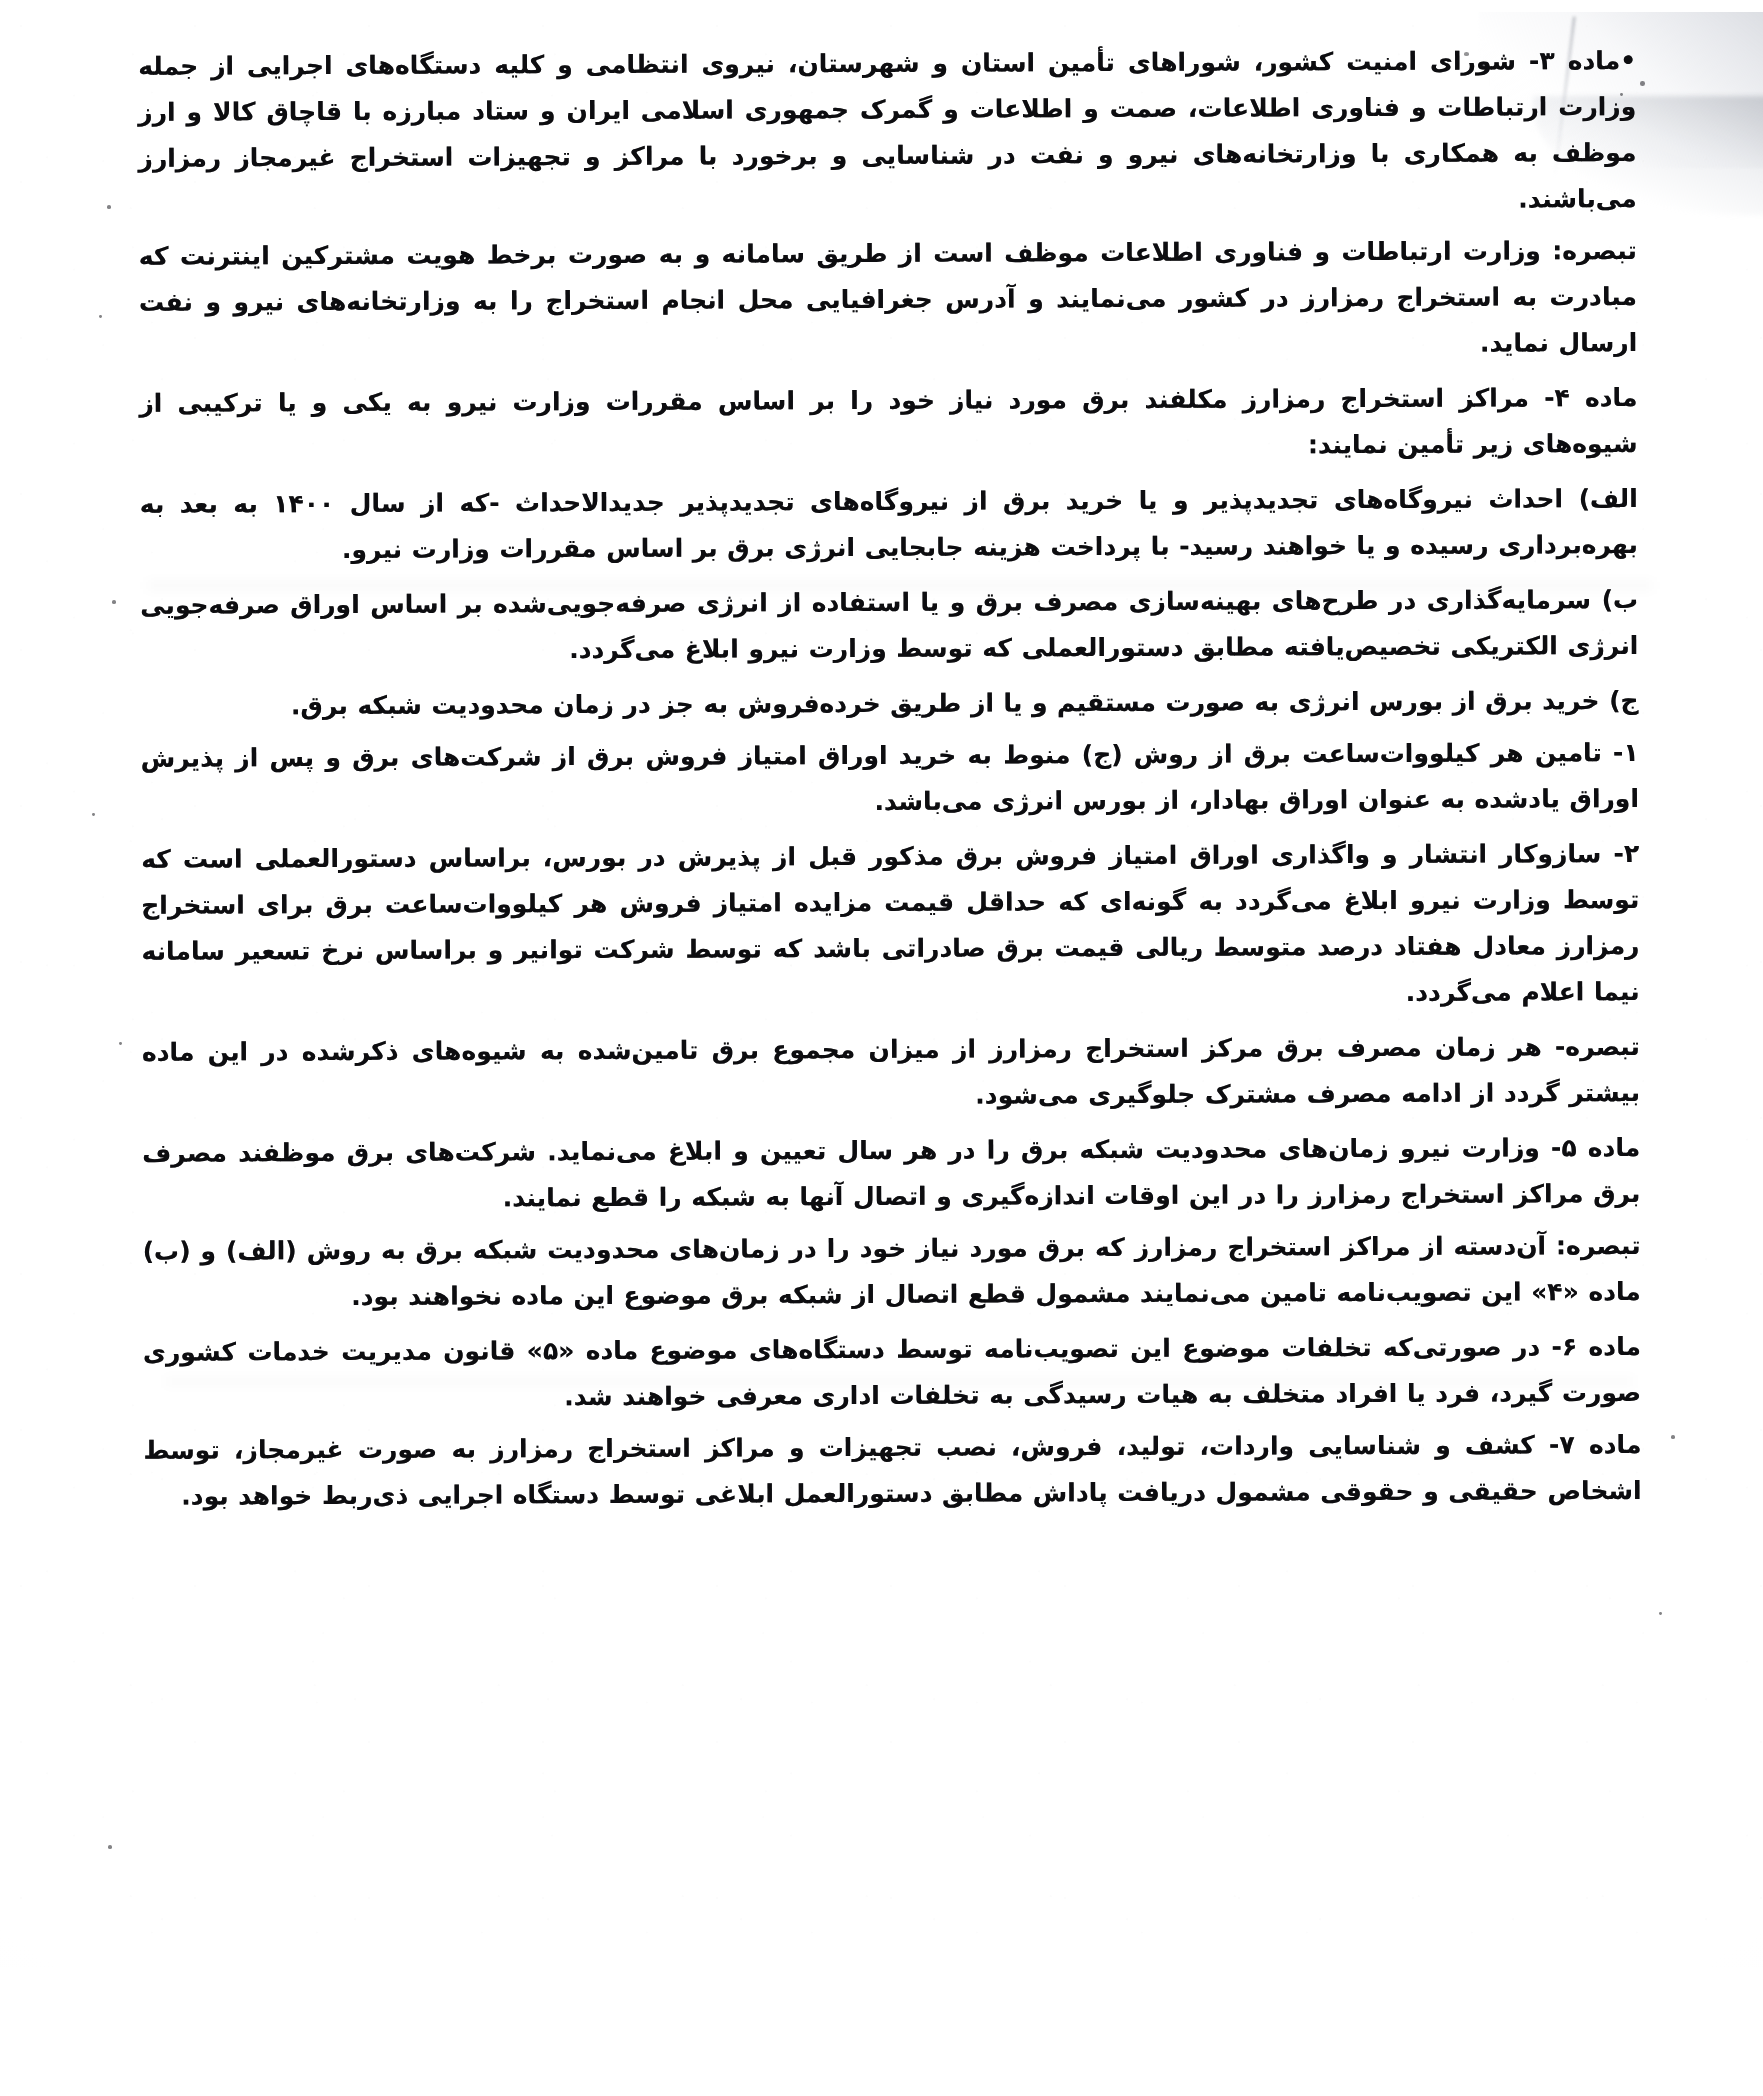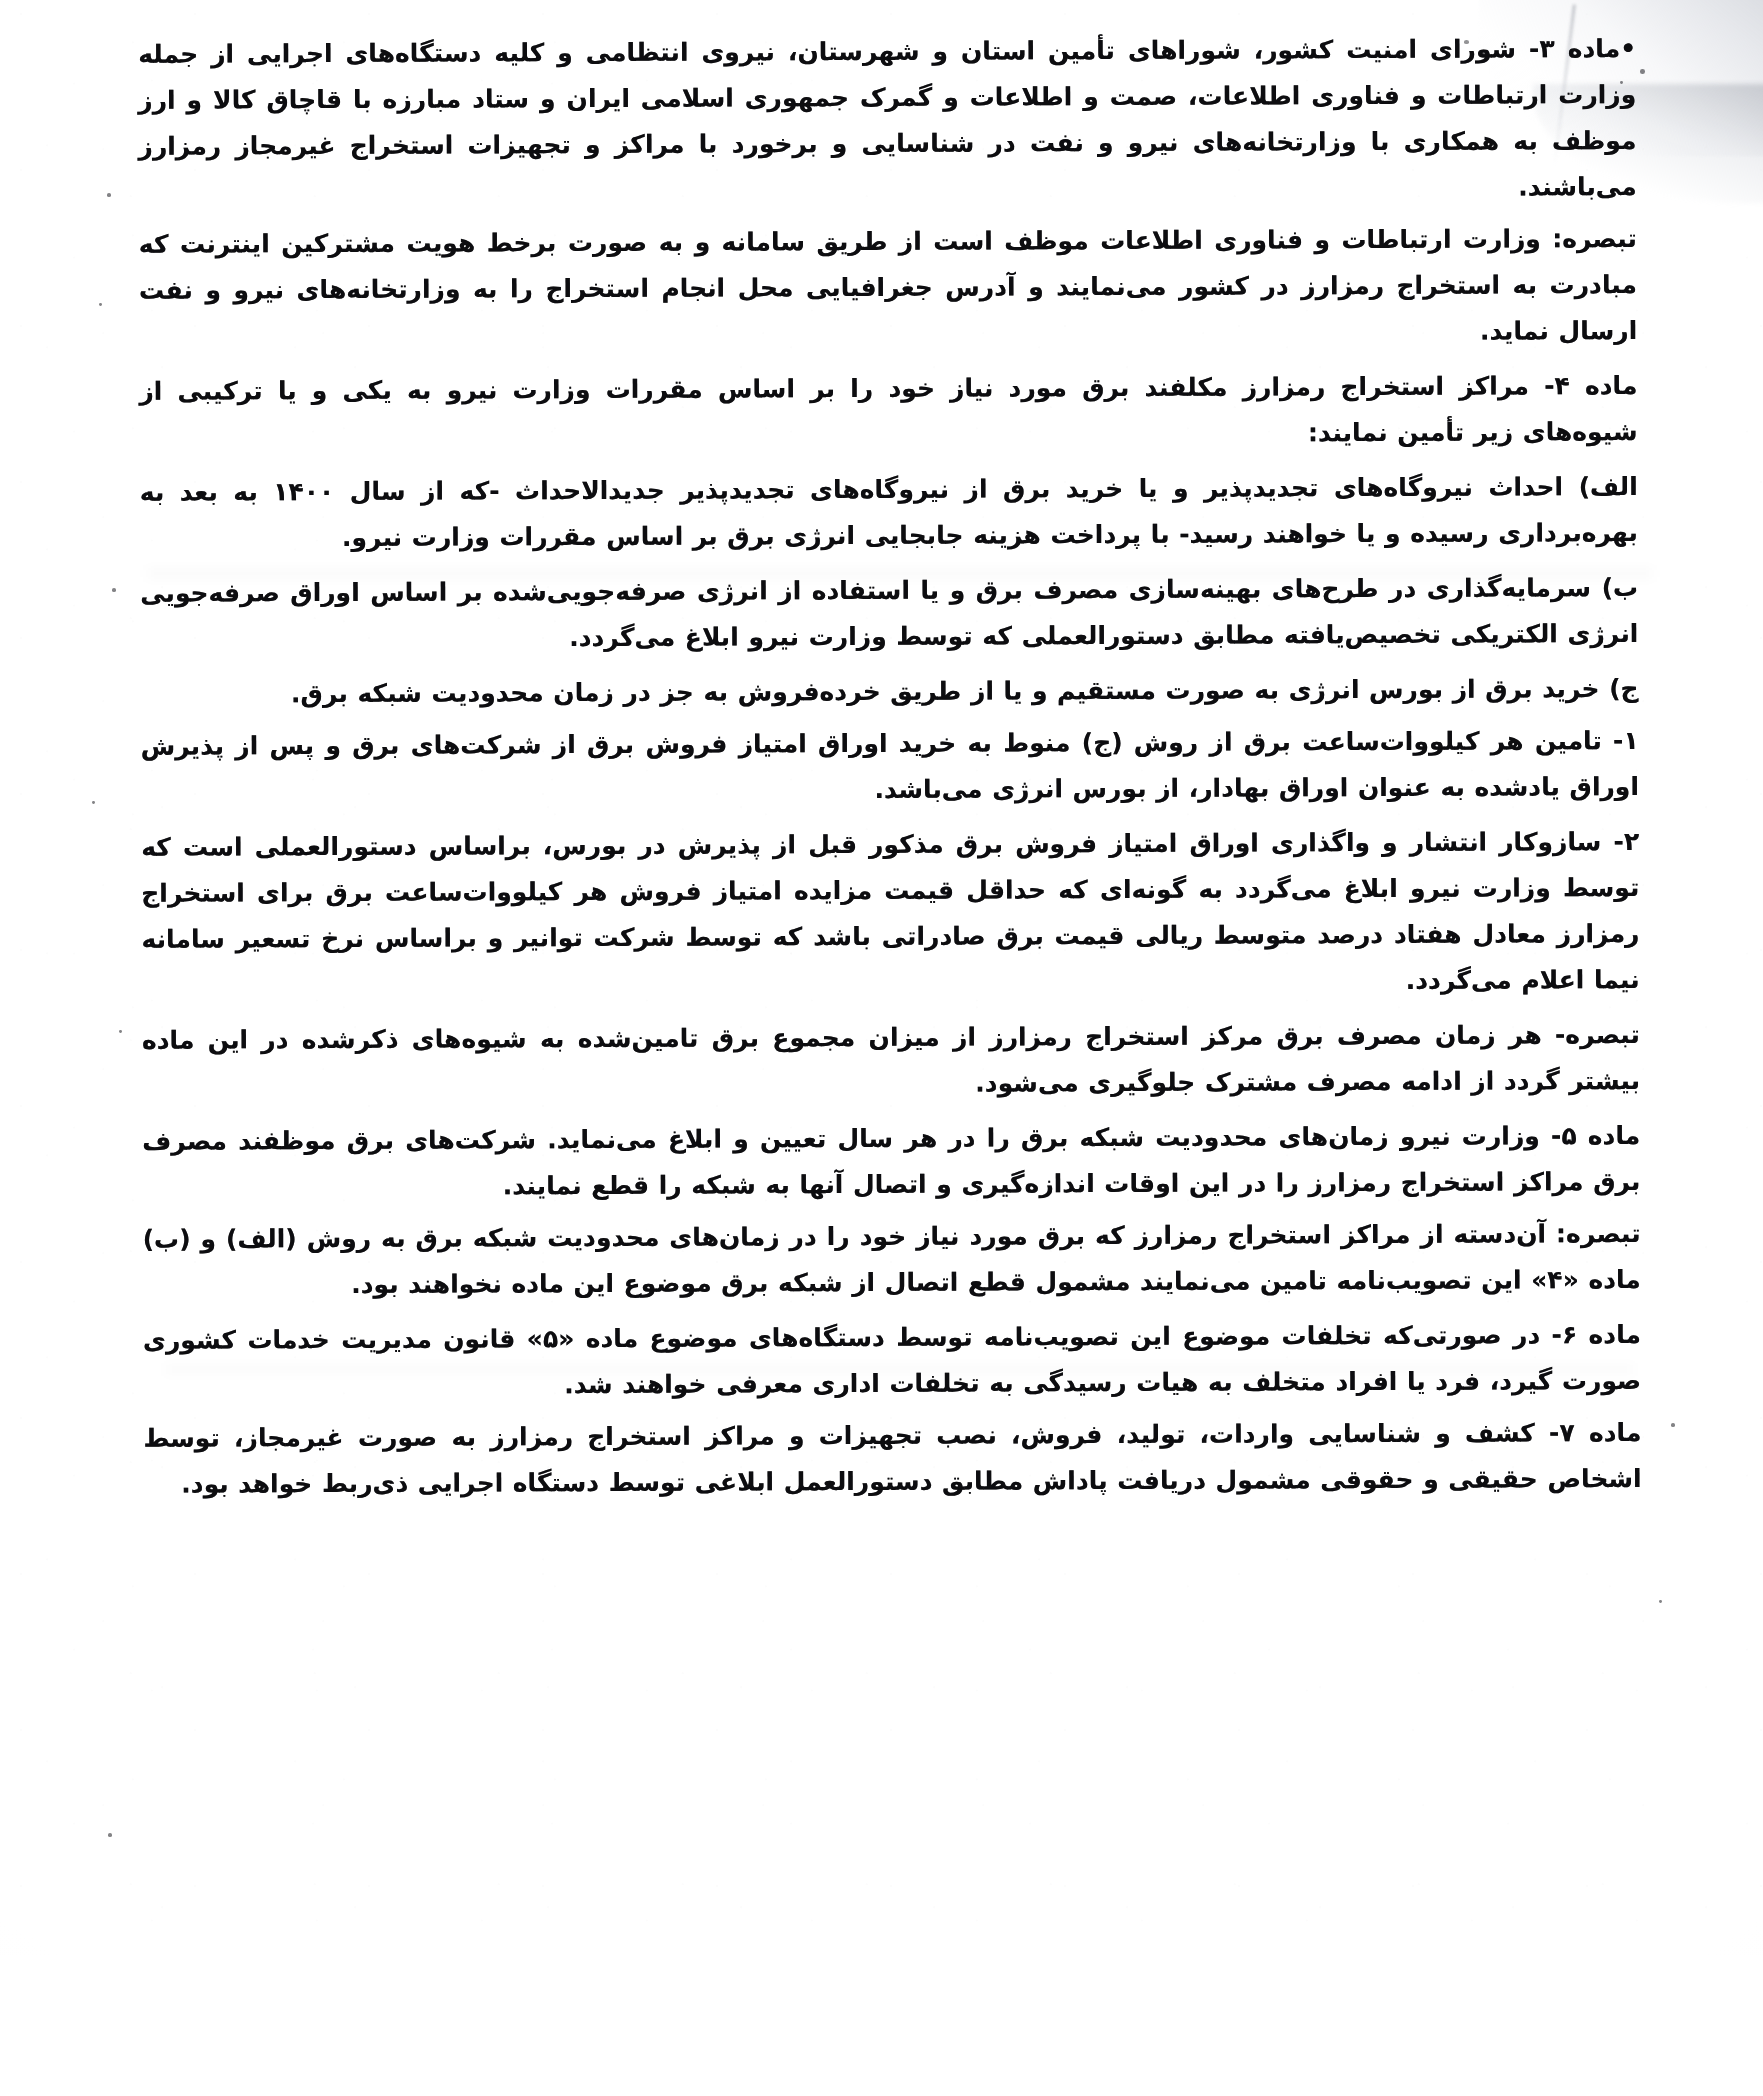--- a/index.html
+++ b/index.html
@@ -10,21 +10,21 @@
   }
   body {
     font-family: "DejaVu Sans", sans-serif;
   }
 
   
   .page {
     position: relative;
     width: 1763px;
     height: 1955px;
-    margin: 0 auto;
+    margin: 12px auto;
     background: #ffffff;
     overflow: hidden;
     
     background-image:
       radial-gradient(ellipse 140% 110% at 50% 45%, #ffffff 60%, #fbfbfb 82%, #f4f4f4 100%);
   }
 
   
   .grain {
     position: absolute;

